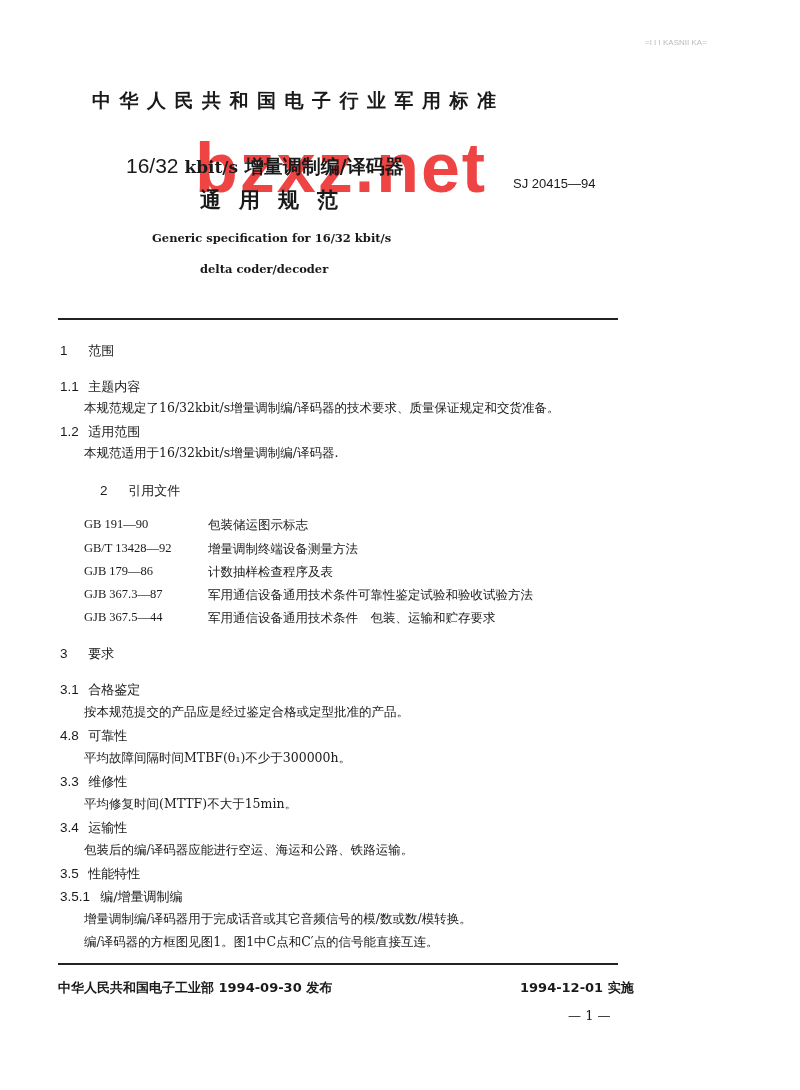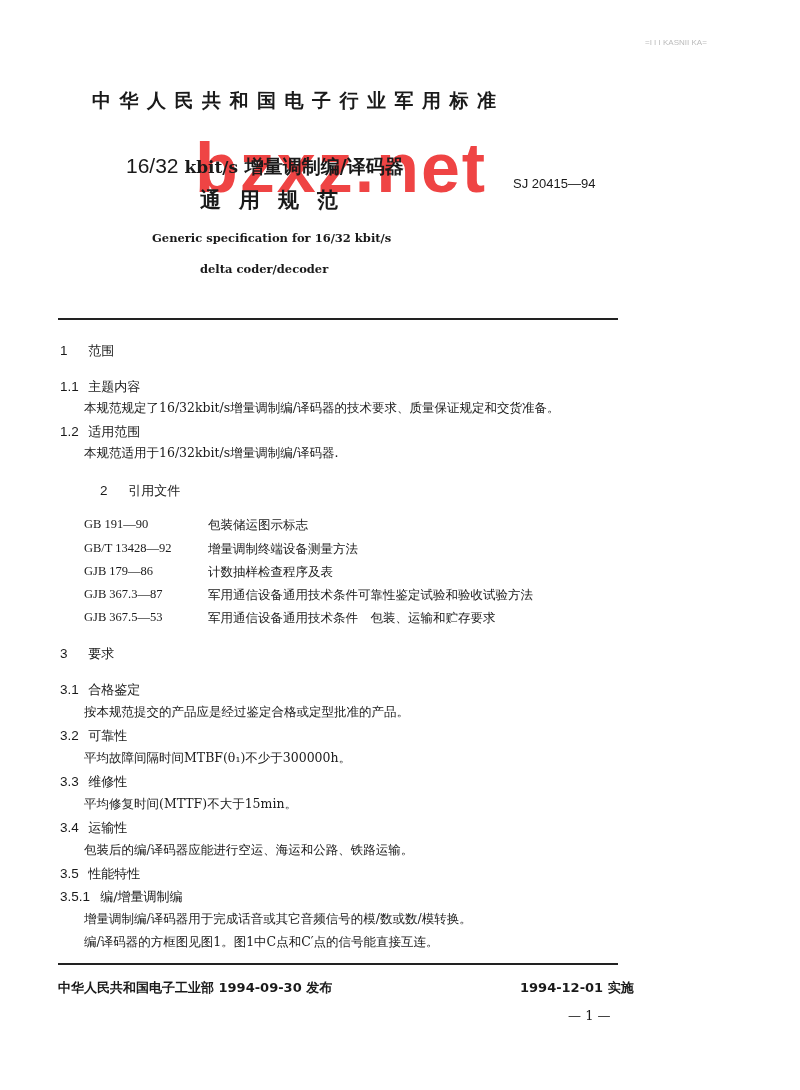--- a/index.html
+++ b/index.html
@@ -64,33 +64,33 @@
 </div>
 <div>
   <div class="abs ref-code" style="left:84px; top:517px;">GB 191—90</div>
   <div class="abs ref-title" style="left:208px; top:517px;">包装储运图示标志</div>
   <div class="abs ref-code" style="left:84px; top:541px;">GB/T 13428—92</div>
   <div class="abs ref-title" style="left:208px; top:541px;">增量调制终端设备测量方法</div>
   <div class="abs ref-code" style="left:84px; top:564px;">GJB 179—86</div>
   <div class="abs ref-title" style="left:208px; top:564px;">计数抽样检查程序及表</div>
   <div class="abs ref-code" style="left:84px; top:587px;">GJB 367.3—87</div>
   <div class="abs ref-title" style="left:208px; top:587px;">军用通信设备通用技术条件可靠性鉴定试验和验收试验方法</div>
-  <div class="abs ref-code" style="left:84px; top:610px;">GJB 367.5—53</div>
+  <div class="abs ref-code" style="left:84px; top:610px;">GJB 367.5—44</div>
   <div class="abs ref-title" style="left:208px; top:610px;">军用通信设备通用技术条件　包装、运输和贮存要求</div>
 </div>
 
 <div class="abs sec" style="left:60px; top:645px;">
   <span class="num">3</span> <span>要求</span>
 </div>
 <div class="abs sec" style="left:60px; top:681px;">
   <span class="num">3.1</span> <span>合格鉴定</span>
 </div>
 <div class="abs body" style="left:84px; top:704px;">按本规范提交的产品应是经过鉴定合格或定型批准的产品。</div>
 <div class="abs sec" style="left:60px; top:727px;">
-  <span class="num">3.2</span> <span>可靠性</span>
+  <span class="num">4.8</span> <span>可靠性</span>
 </div>
 <div class="abs body" style="left:84px; top:750px;">平均故障间隔时间MTBF(θ₁)不少于300000h。</div>
 <div class="abs sec" style="left:60px; top:773px;">
   <span class="num">3.3</span> <span>维修性</span>
 </div>
 <div class="abs body" style="left:84px; top:796px;">平均修复时间(MTTF)不大于15min。</div>
 <div class="abs sec" style="left:60px; top:819px;">
   <span class="num">3.4</span> <span>运输性</span>
 </div>
 <div class="abs body" style="left:84px; top:842px;">包装后的编/译码器应能进行空运、海运和公路、铁路运输。</div>

